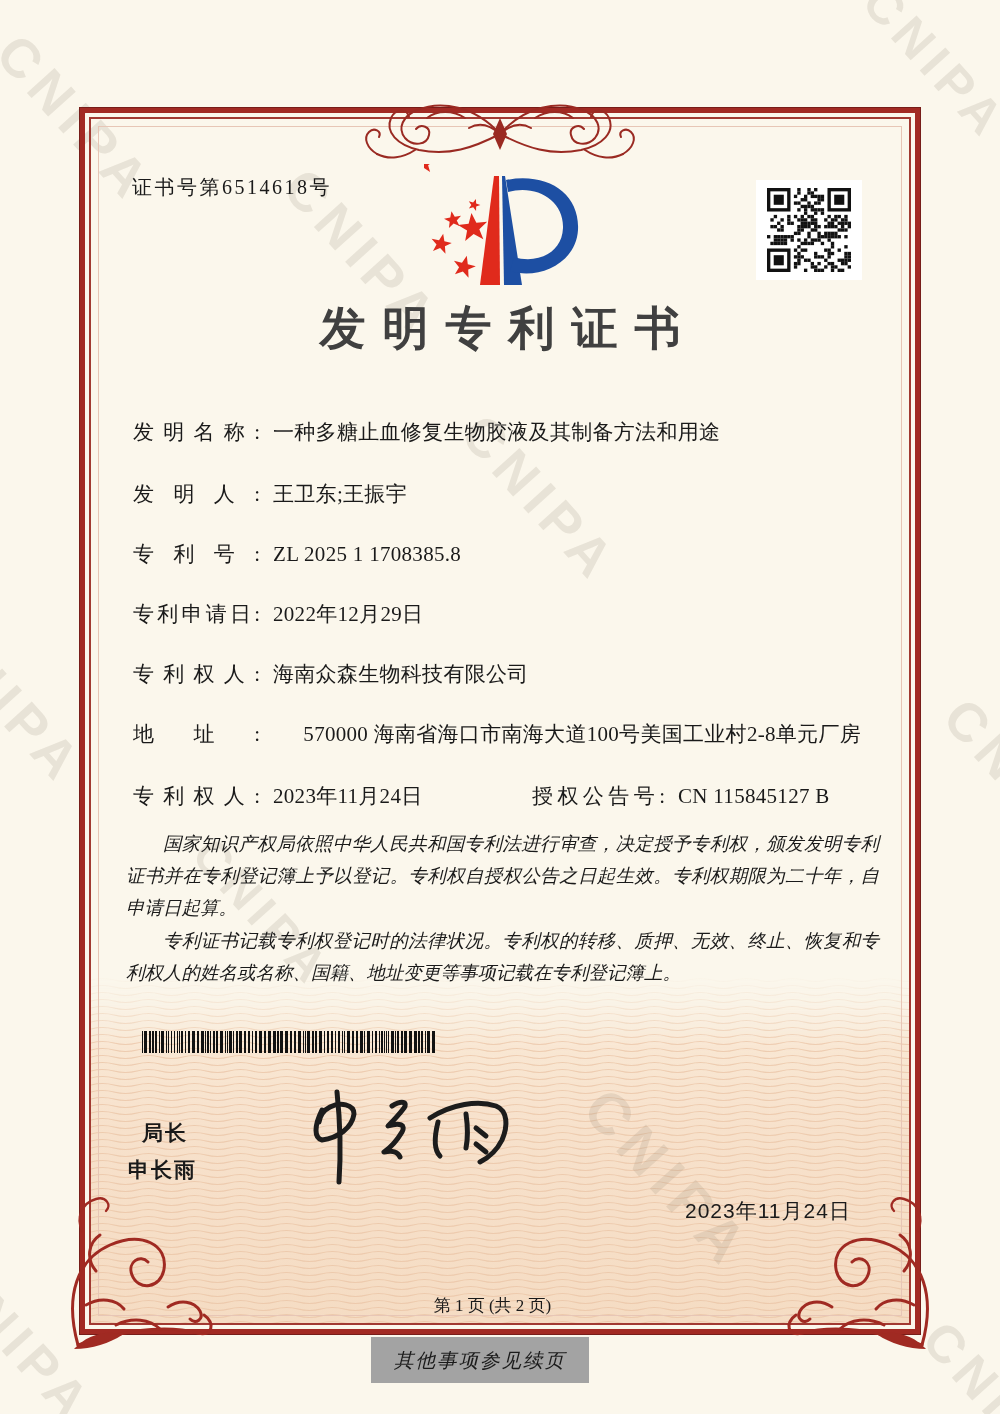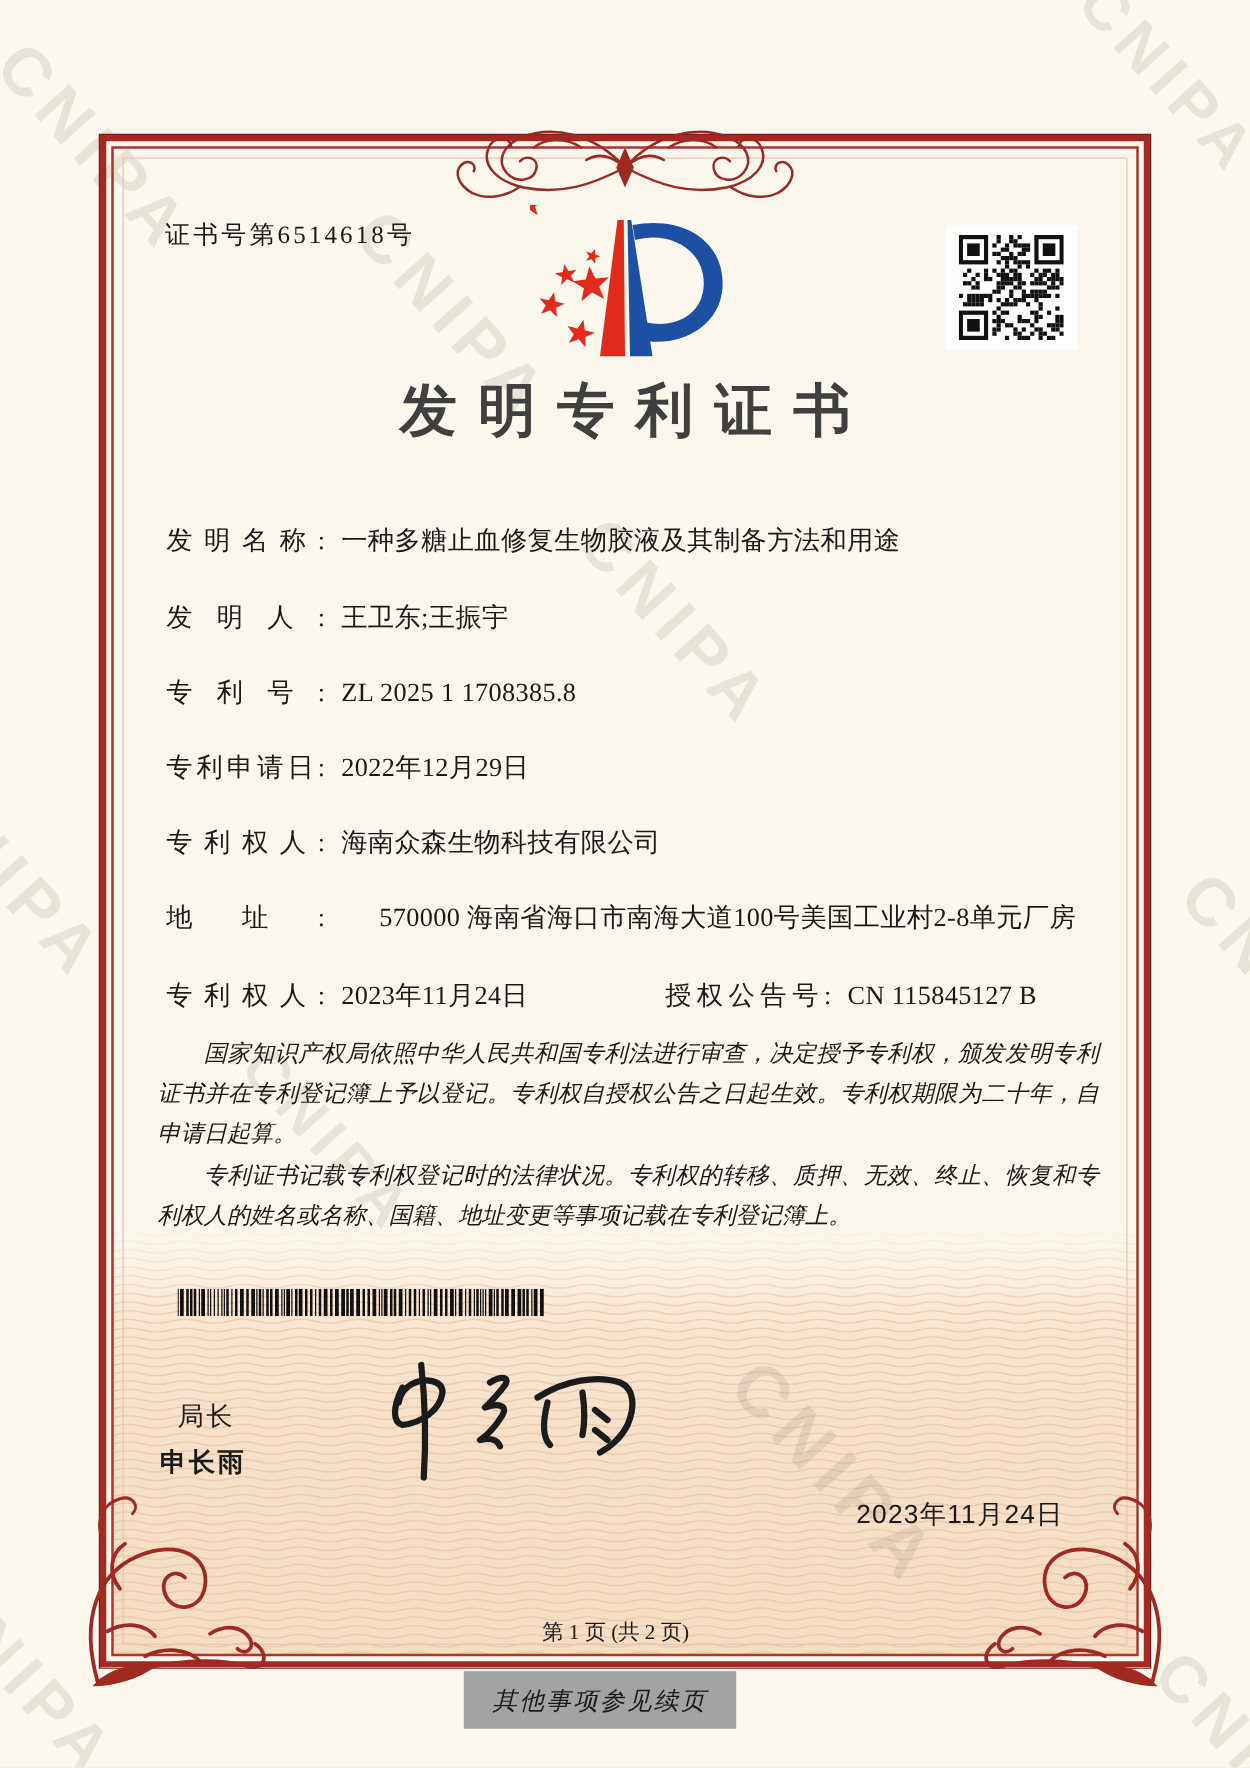--- a/index.html
+++ b/index.html
@@ -50,21 +50,21 @@
   .f-value.wrap{width:588px;}
   .grant-no-group{position:absolute; left:355px; top:0; white-space:nowrap;}
   .grant-no-group .f-label{width:133px;margin-left:44px;}
   
   .legal{position:absolute; left:125px; right:120px; top:827px; z-index:5;
     font-size:18.5px; line-height:32px; text-align:justify; font-style:italic;}
   .legal p{margin:1px; text-indent:2em;}
   
   .barcode{position:absolute; left:142px; top:1031px; z-index:5;}
   .director-label{position:absolute; left:142px; top:1119px; z-index:5;
-    font-family:"Liberation Sans","DejaVu Sans",sans-serif; font-size:21px; font-weight:400; letter-spacing:2px;}
+    font-family:"Liberation Sans","DejaVu Sans",sans-serif; font-size:21px; font-weight:700; letter-spacing:2px;}
   .director-name{position:absolute; left:128px; top:1156px; z-index:5;
     font-family:"Liberation Sans","DejaVu Sans",sans-serif; font-size:21px; font-weight:600; letter-spacing:2px;}
   .sig{position:absolute; left:292px; top:1076px; z-index:5;}
   .issue-date{position:absolute; left:685px; top:1197px; z-index:5;
     font-family:"Liberation Sans","DejaVu Sans",sans-serif; font-size:21px; letter-spacing:1px;}
   .page-info{position:absolute; left:80px; right:95px; top:1294px; z-index:5; text-align:center; font-size:17px;}
   .cont-note{
     position:absolute; left:371px; top:1337px; width:218px; height:46px; z-index:5;
     background:#a3a3a3; display:flex; align-items:center; justify-content:center;
     font-size:19.5px; font-style:italic; letter-spacing:2px;

